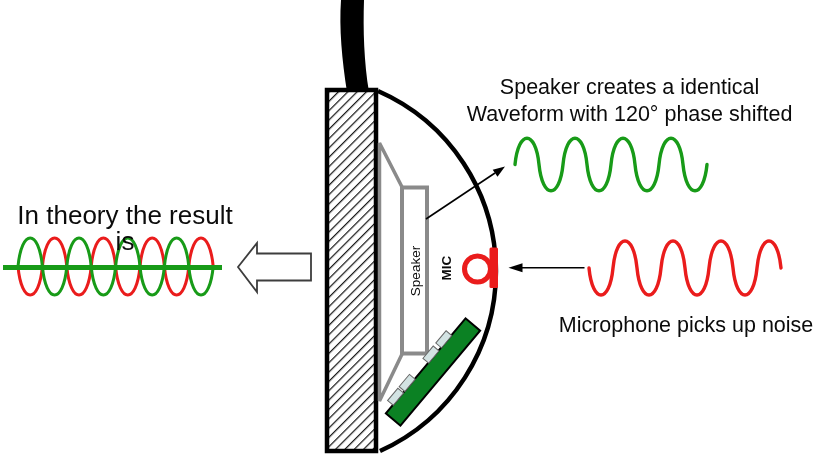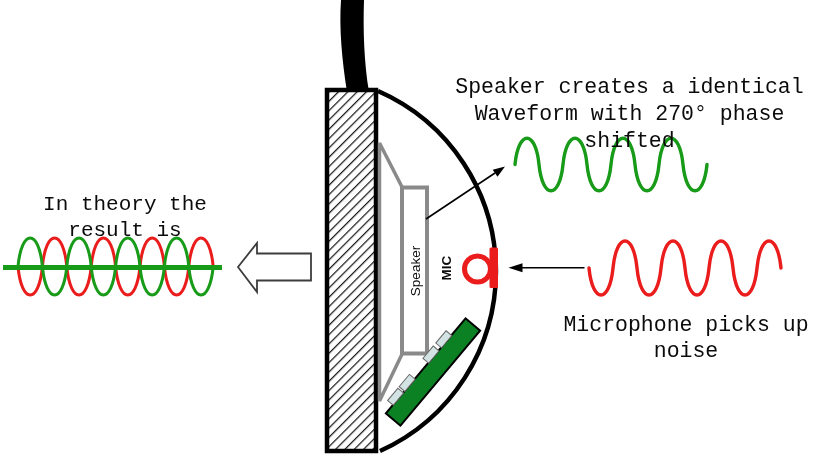--- a/index.html
+++ b/index.html
@@ -8,23 +8,23 @@
     width:825px;height:459px;
     background:#ffffff;
     overflow:hidden;
     font-family:"Liberation Sans", sans-serif;
   }
   .canvas svg{position:absolute;left:0;top:0;}
   .caption{
     position:absolute;
     text-align:center;
     color:#0b0b0b;
-    font-family:Liberation Mono, monospace;
+    font-family:Liberation Sans, sans-serif;
   }
-  .caption-result{left:10px;top:192px;width:230px;font-size:21px;line-height:26px;}
+  .caption-result{left:10px;top:202px;width:230px;font-size:26px;line-height:26px;}
   .caption-speaker{left:437px;top:74px;width:385px;font-size:21.5px;line-height:27px;}
   .caption-mic{left:530px;top:312px;width:312px;font-size:21.5px;line-height:26px;}
   .wave-green{stroke:var(--wave-green,#189b18);}
   .wave-red{stroke:var(--wave-red,#ea1c1c);}
   .mic-red{fill:var(--wave-red,#ea1c1c);}
   .pcb{fill:var(--pcb-green,#0b8123);}
   .pcb-comp{fill:var(--component-fill,#d3e3e3);}
   .housing{stroke:var(--housing-gray,#8a8a8a);}
   svg text{font-family:"Liberation Sans", sans-serif;fill:#0b0b0b;}
 </style>
@@ -102,20 +102,20 @@
 
     <polygon points="238,267 257,243 257,253.5 311,253.5 311,280.5 257,280.5 257,292" fill="#ffffff" stroke="#3d3d3d" stroke-width="1.8"></polygon>
   </svg>
 
   <div class="caption caption-result">
     <div>In theory the result is</div>
   </div>
 
   <div class="caption caption-speaker">
     <div>Speaker creates a identical</div>
-    <div>Waveform with 270° phase shifted</div>
+    <div>Waveform with 120° phase shifted</div>
   </div>
 
   <div class="caption caption-mic">
     <div>Microphone picks up noise</div>
   </div>
 
 </div>
 
 </body></html>

